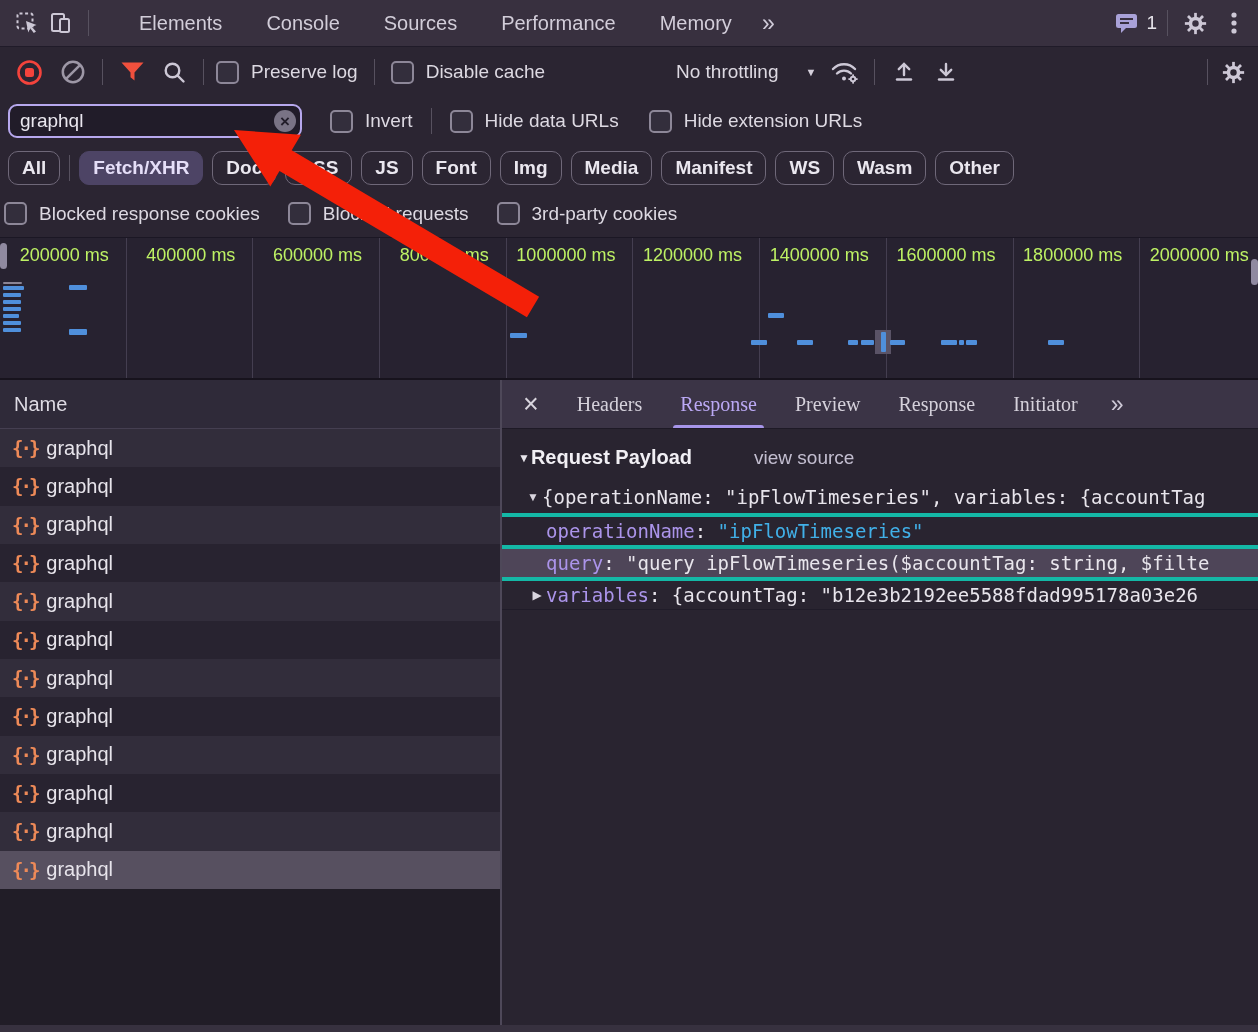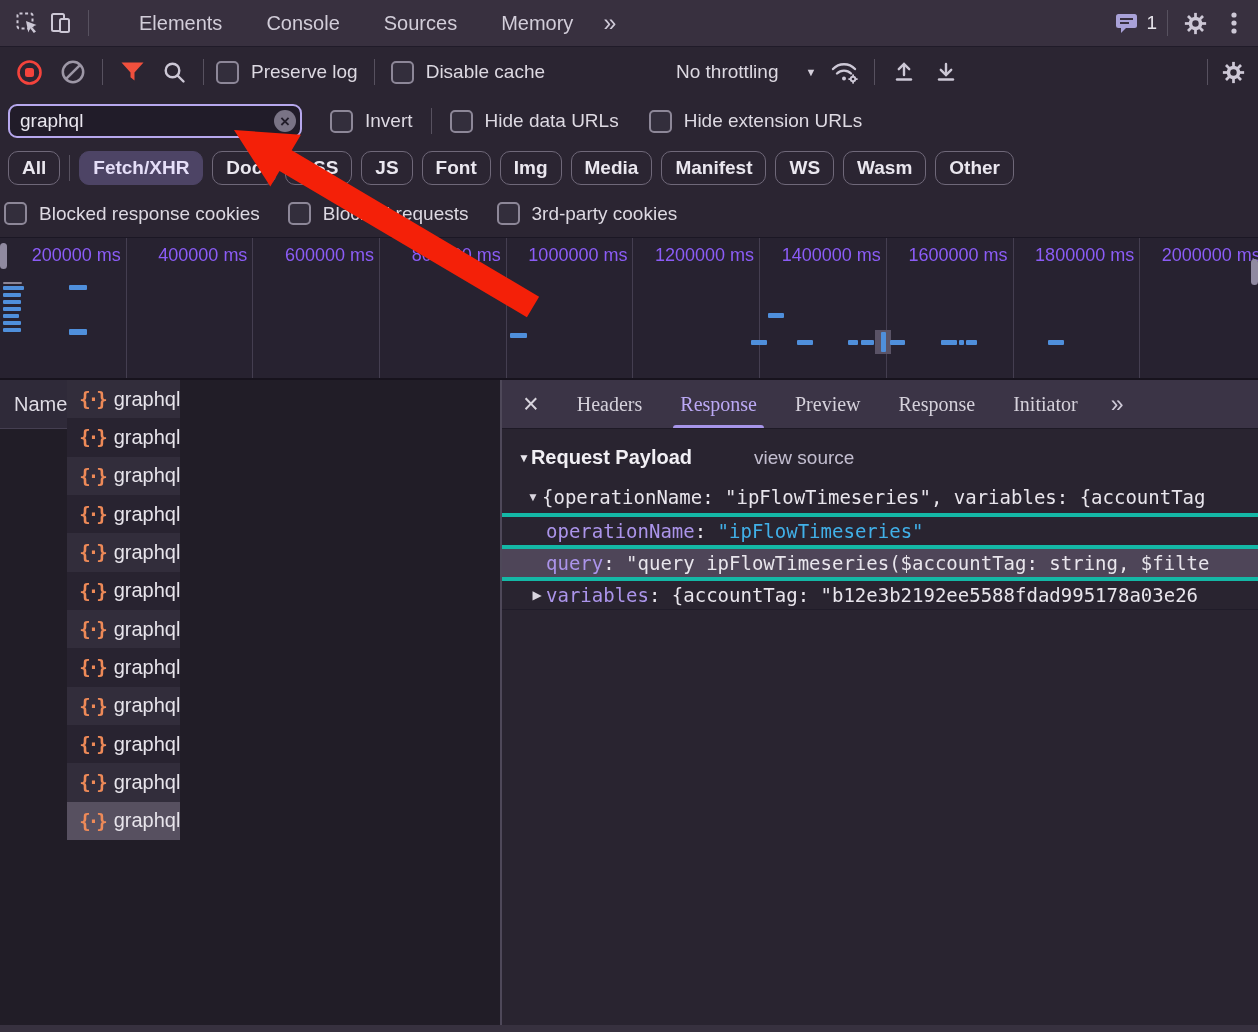--- a/index.html
+++ b/index.html
@@ -39,28 +39,28 @@
         font-size:19px;font-weight:600;color:#eae7ef;white-space:nowrap;}
   .pill.selected{background:#4d4465;border-color:#4d4465;color:#e5def8;}
 
   
   .adv-row{height:47px;background:#2b2532;display:flex;align-items:center;gap:28px;padding-left:4px;box-sizing:border-box;}
 
   
   .timeline{position:relative;height:143px;background:#272230;border-top:1px solid #1b1724;border-bottom:2px solid #17131d;
             display:flex;overflow:hidden;box-sizing:border-box;}
   .tl-section{flex:0 0 126.7px;border-right:1px solid #443e50;box-sizing:border-box;text-align:right;
-              padding:7px 5px 0 0;font-size:18px;color:#8b5cf6;white-space:nowrap;}
+              padding:7px 17px 0 0;font-size:18px;color:#bef264;white-space:nowrap;}
   .tl-bar{position:absolute;border-radius:1px;}
   .tl-marker-box{position:absolute;background:#5a5366;}
   .tl-handle{position:absolute;background:#908aa0;border-radius:4px;}
 
   
   .content-row{display:flex;height:652px;}
-  .table-panel{width:500px;flex:0 0 500px;display:flex;flex-direction:row;background:#211d27;overflow:hidden;}
+  .table-panel{width:500px;flex:0 0 500px;display:flex;flex-direction:column;background:#211d27;overflow:hidden;}
   .table-header{height:49px;flex:0 0 49px;background:#2f2a39;border-bottom:1px solid #453f51;display:flex;align-items:center;
                 padding-left:14px;font-size:20px;color:#dedbe4;box-sizing:border-box;}
   .net-row{height:38.33px;flex:0 0 38.33px;display:flex;align-items:center;font-size:20px;color:#e7e4eb;}
   .net-row.odd{background:#322d3b;}
   .net-row.even{background:#282330;}
   .net-row.selected{background:#575060;}
   .json-icon{font-family:"DejaVu Sans Mono",monospace;color:#ee8a58;font-weight:bold;font-size:19px;
              margin:0 9px 0 12px;letter-spacing:-3px;}
   .panel-divider{width:2px;flex:0 0 2px;background:#4e4859;}
   .details-panel{flex:1;min-width:0;display:flex;flex-direction:column;background:#292430;}
@@ -106,20 +106,21 @@
       <svg width="24" height="24" viewBox="0 0 24 24">
         <rect x="3" y="3" width="12" height="17" rx="1.5" fill="none" stroke="#cdc8d6" stroke-width="2"></rect>
         <rect x="11" y="8" width="9" height="13" rx="1.5" fill="#38303f" stroke="#cdc8d6" stroke-width="2"></rect>
       </svg>
     </div>
     <div class="vsep" style="margin:0 6px 0 10px;"></div>
     <div class="main-tabs" id="main-tabs">
         <div class="main-tab">Elements</div>
         <div class="main-tab">Console</div>
         <div class="main-tab">Sources</div>
+        <div class="main-tab">Performance</div>
         <div class="main-tab">Memory</div>
       </div>
     <div class="overflow-chevron">»</div>
     <div class="toolbar-right">
       <div class="badge">
         <svg width="25" height="22" viewBox="0 0 25 22">
           <rect x="2" y="2" width="21" height="14" rx="2.5" fill="#a9a1d8"></rect>
           <path d="M7 15 L7 21 L13 15 Z" fill="#a9a1d8"></path>
           <line x1="6" y1="7" x2="19" y2="7" stroke="#38303f" stroke-width="2"></line>
           <line x1="6" y1="11" x2="15" y2="11" stroke="#38303f" stroke-width="2"></line>

